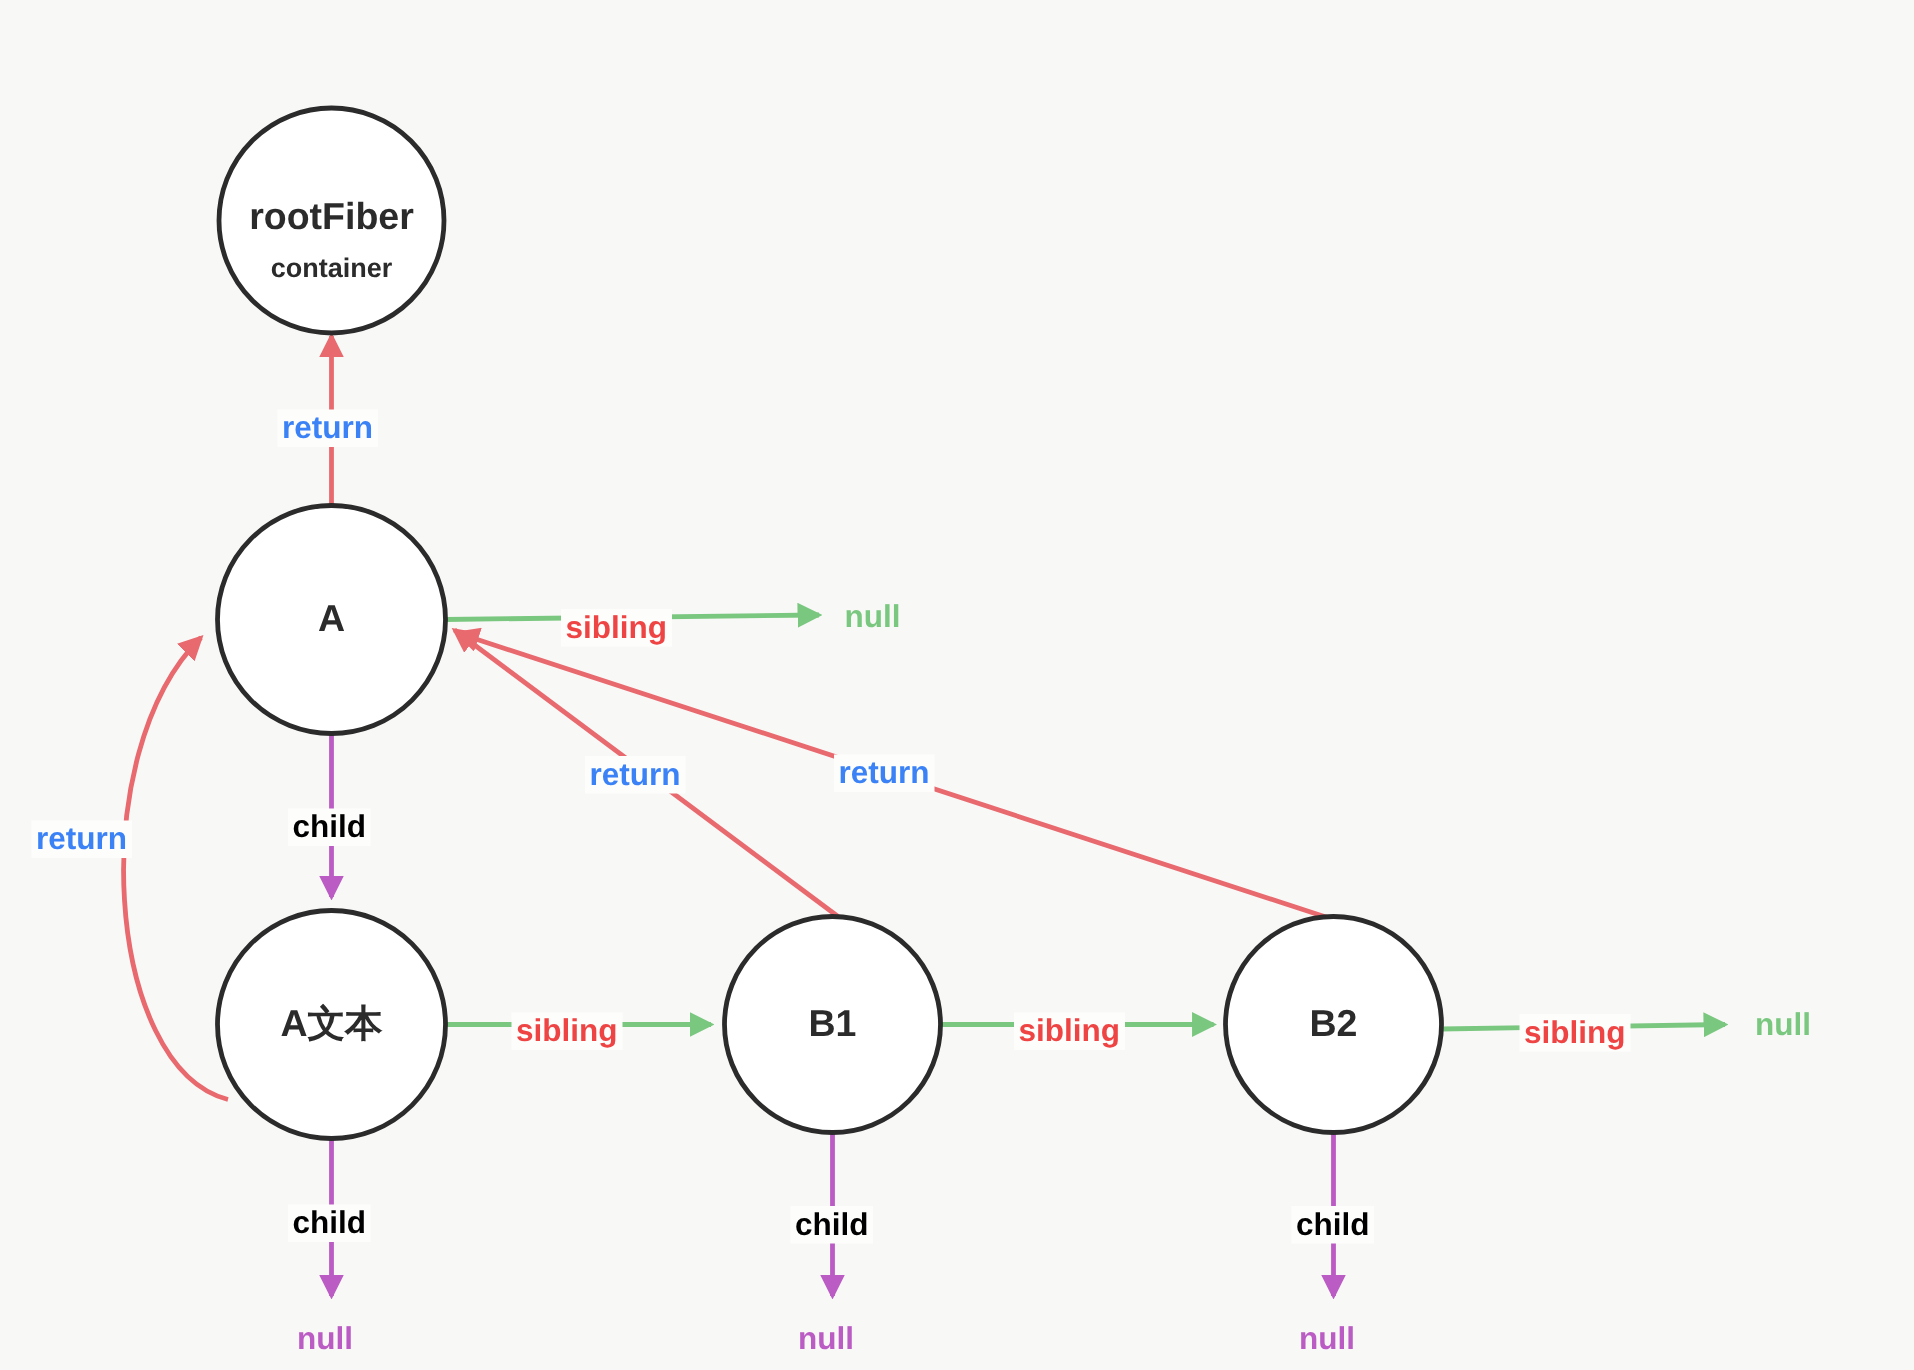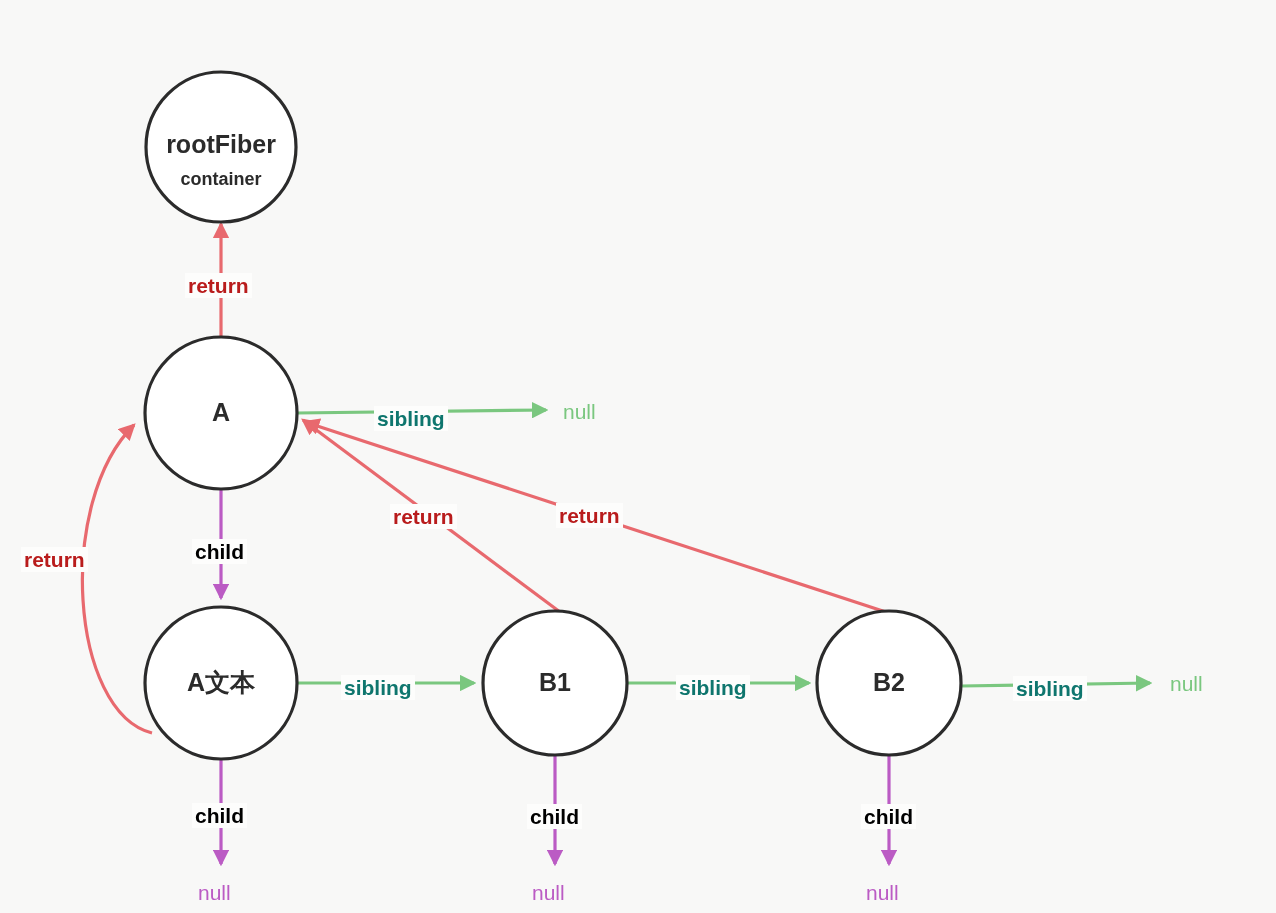--- a/index.html
+++ b/index.html
@@ -46,27 +46,27 @@
   .lbl {
     position: absolute;
     font-family: "Liberation Sans", sans-serif;
     font-weight: bold;
     font-size: 21px;
     background: #fdfdfc;
     line-height: 1;
     padding: 2px 3px;
     white-space: nowrap;
   }
-  .lbl-return  { color: #b91c1c; }
-  .lbl-sibling { color: #0f766e; }
+  .lbl-return  { color: #3b82f6; }
+  .lbl-sibling { color: #ef4444; }
   .lbl-child   { color: #000000; }
   .term {
     position: absolute;
     font-family: "Liberation Sans", sans-serif;
-    font-weight: normal;
+    font-weight: bold;
     font-size: 21px;
     white-space: nowrap;
     background: transparent;
   }
   .term-green  { color: #7ac77f; }
   .term-purple { color: #bb5bc4; }
 </style>
 </head>
 <body>
 

